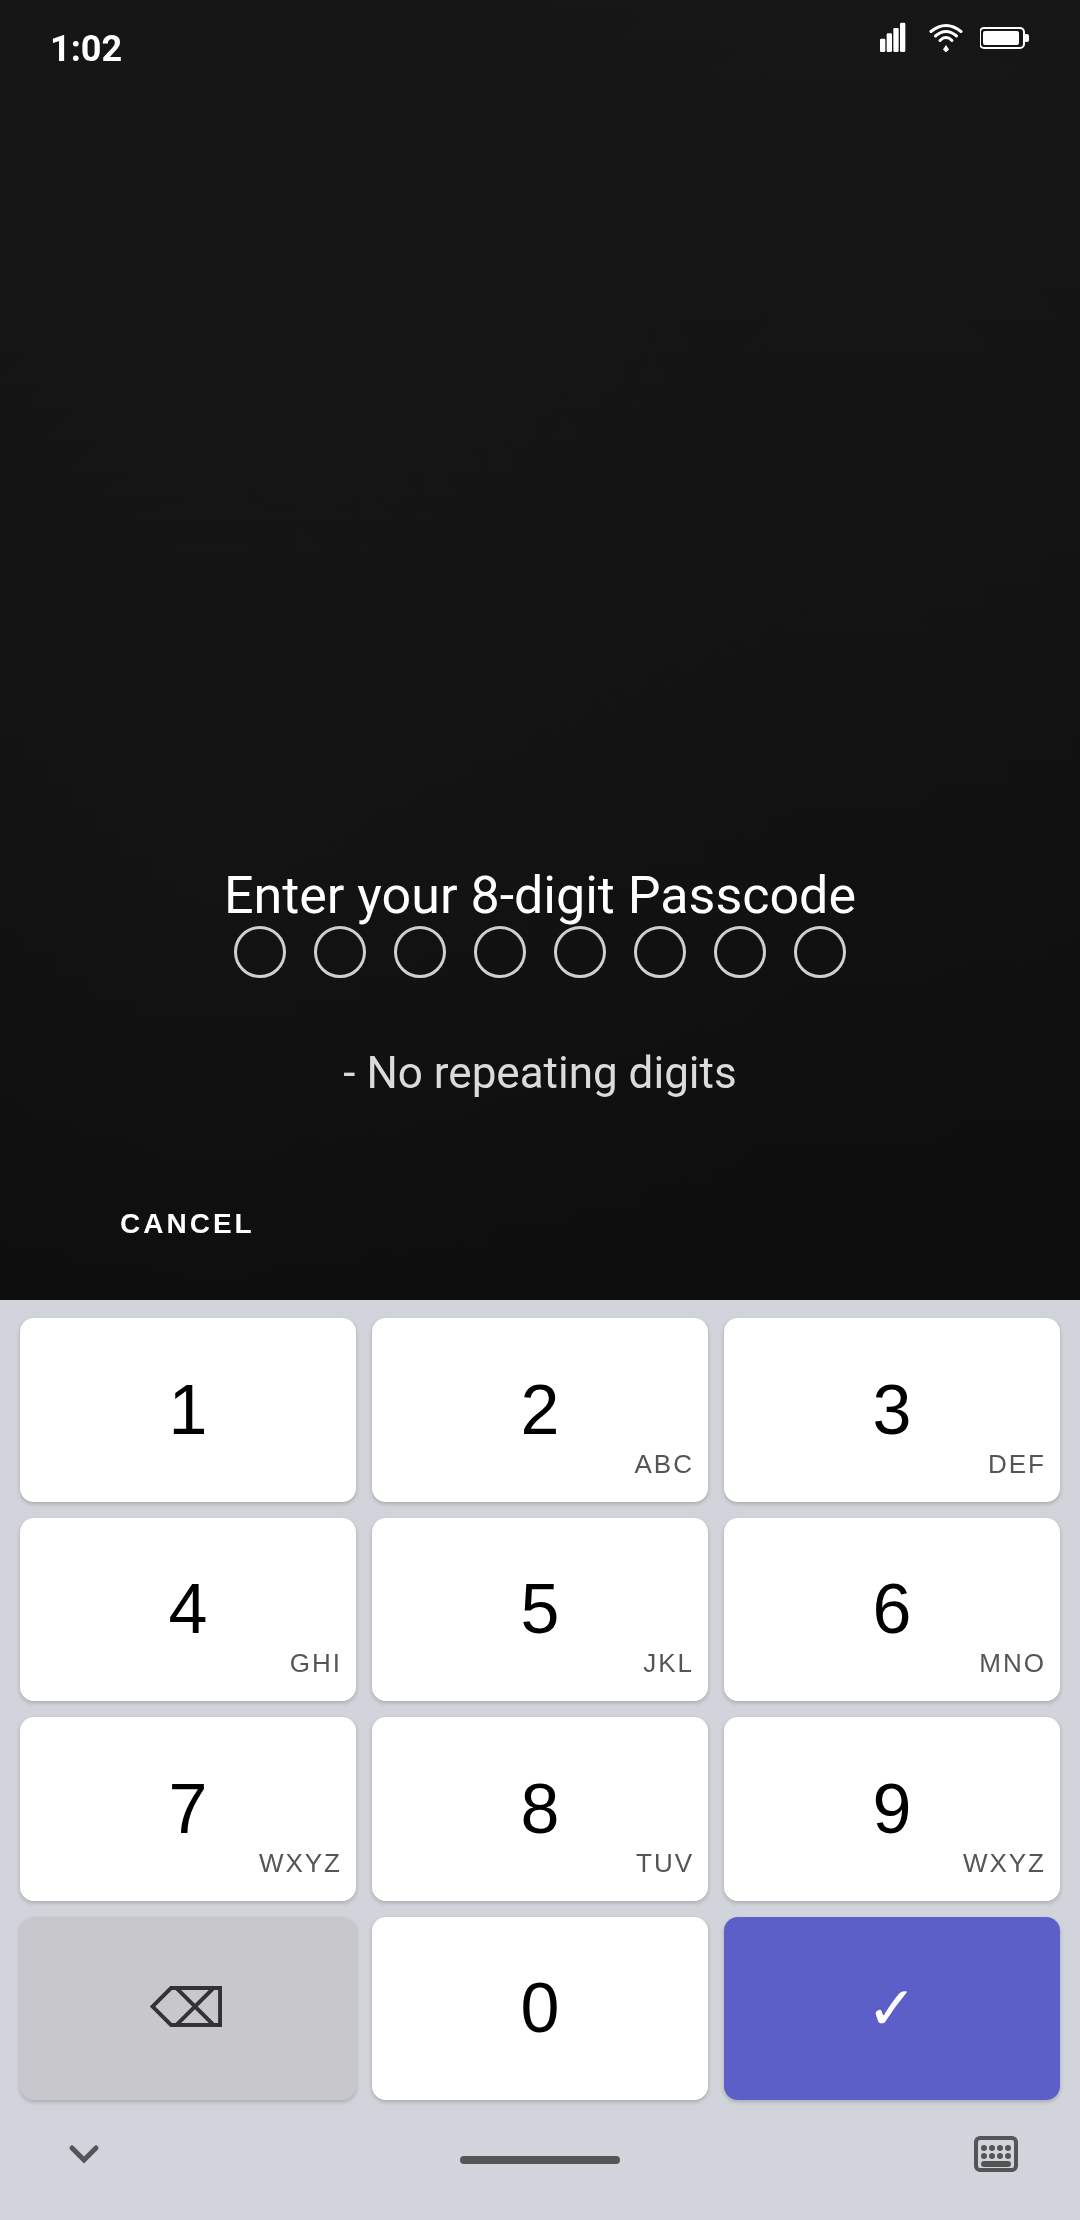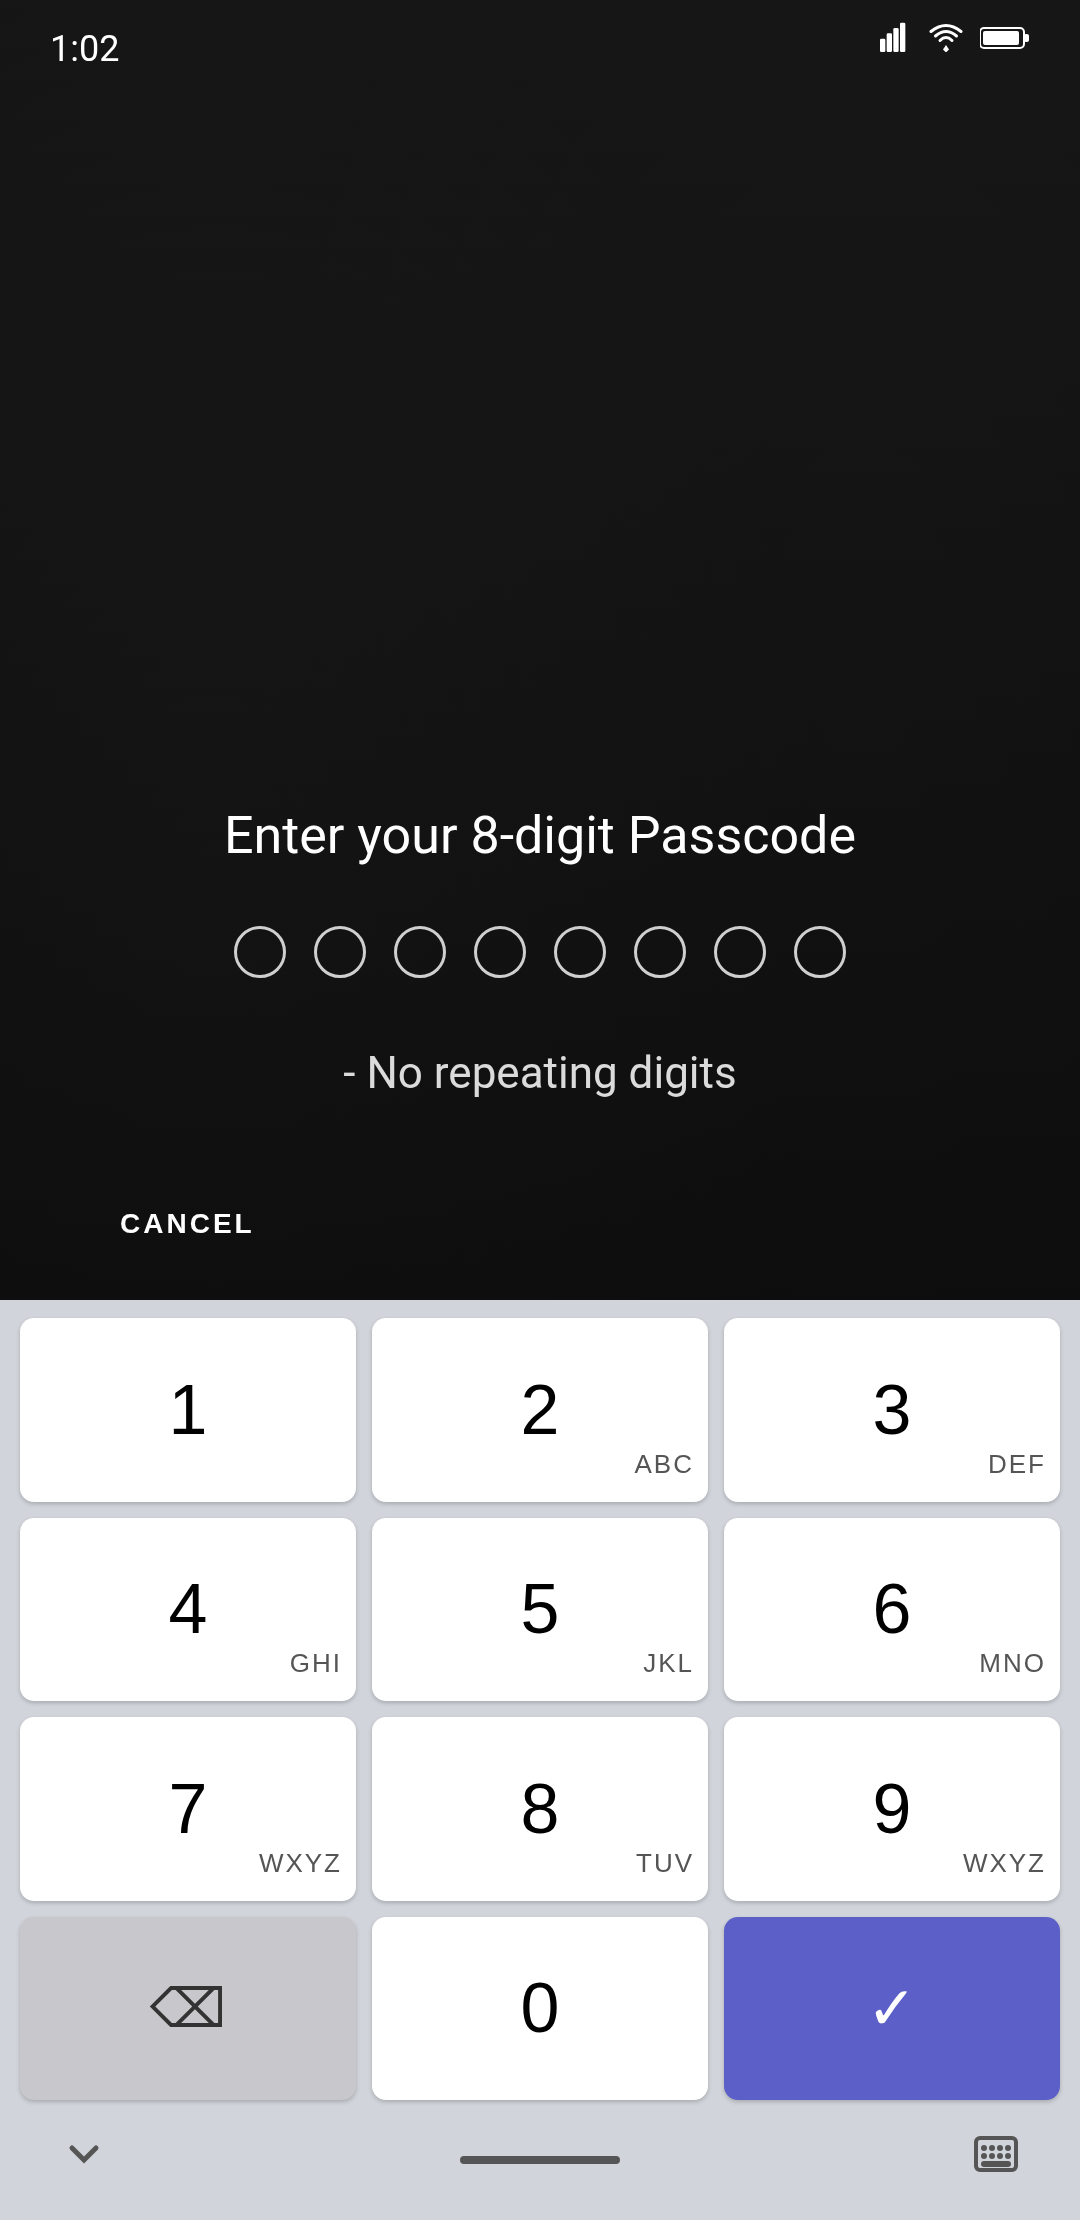--- a/index.html
+++ b/index.html
@@ -43,21 +43,21 @@
       align-items: center;
       justify-content: space-between;
       padding: 0 50px;
       z-index: 10;
       color: white;
       font-size: 36px;
       font-weight: 500;
     }
 
     .status-time {
-      font-weight: 400;
+      font-weight: 700;
       margin-top: 17px;
     }
 
     .status-icons {
       display: flex;
       align-items: center;
       gap: 16px;
     }
 
     
@@ -70,21 +70,20 @@
       flex-direction: column;
       align-items: center;
       justify-content: flex-end;
       padding-bottom: 60px;
     }
 
     .passcode-title {
       color: white;
       font-size: 52px;
       font-weight: 400;
-      margin-bottom: 60px;
     }
 
     .passcode-dots {
       display: flex;
       gap: 28px;
       margin-bottom: 60px;
     }
 
     .passcode-dot {
       width: 52px;

